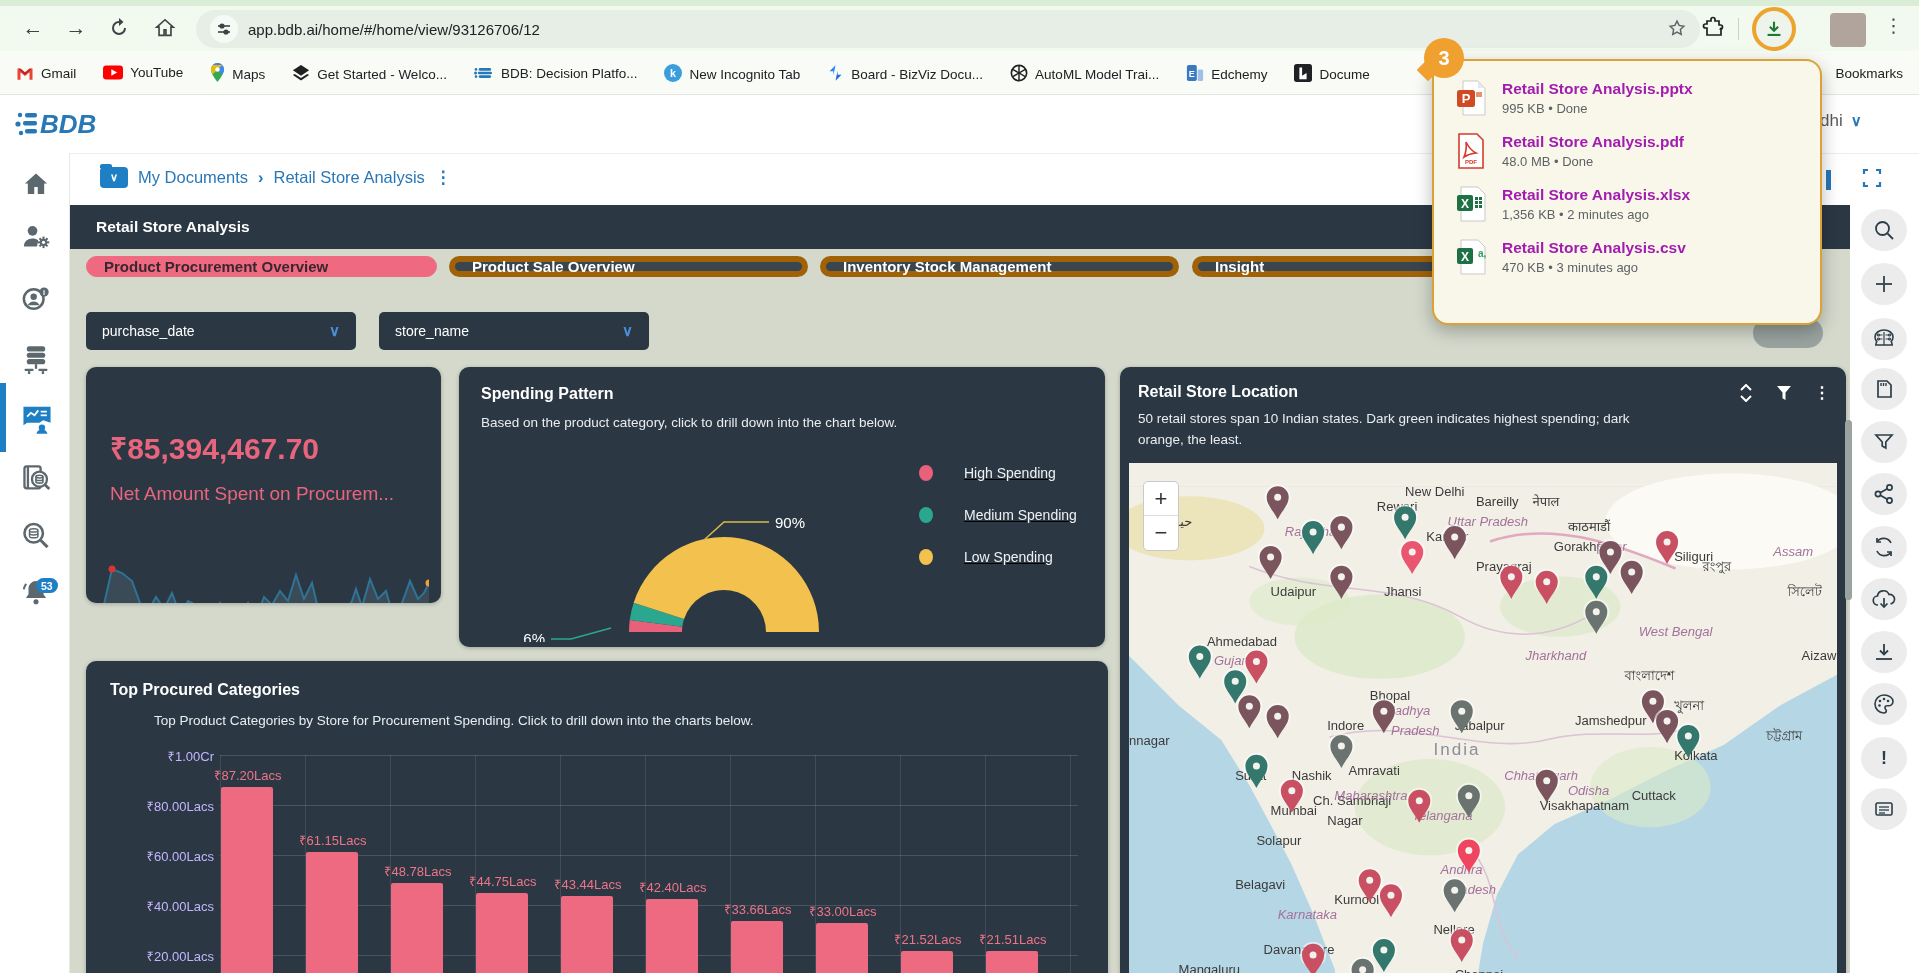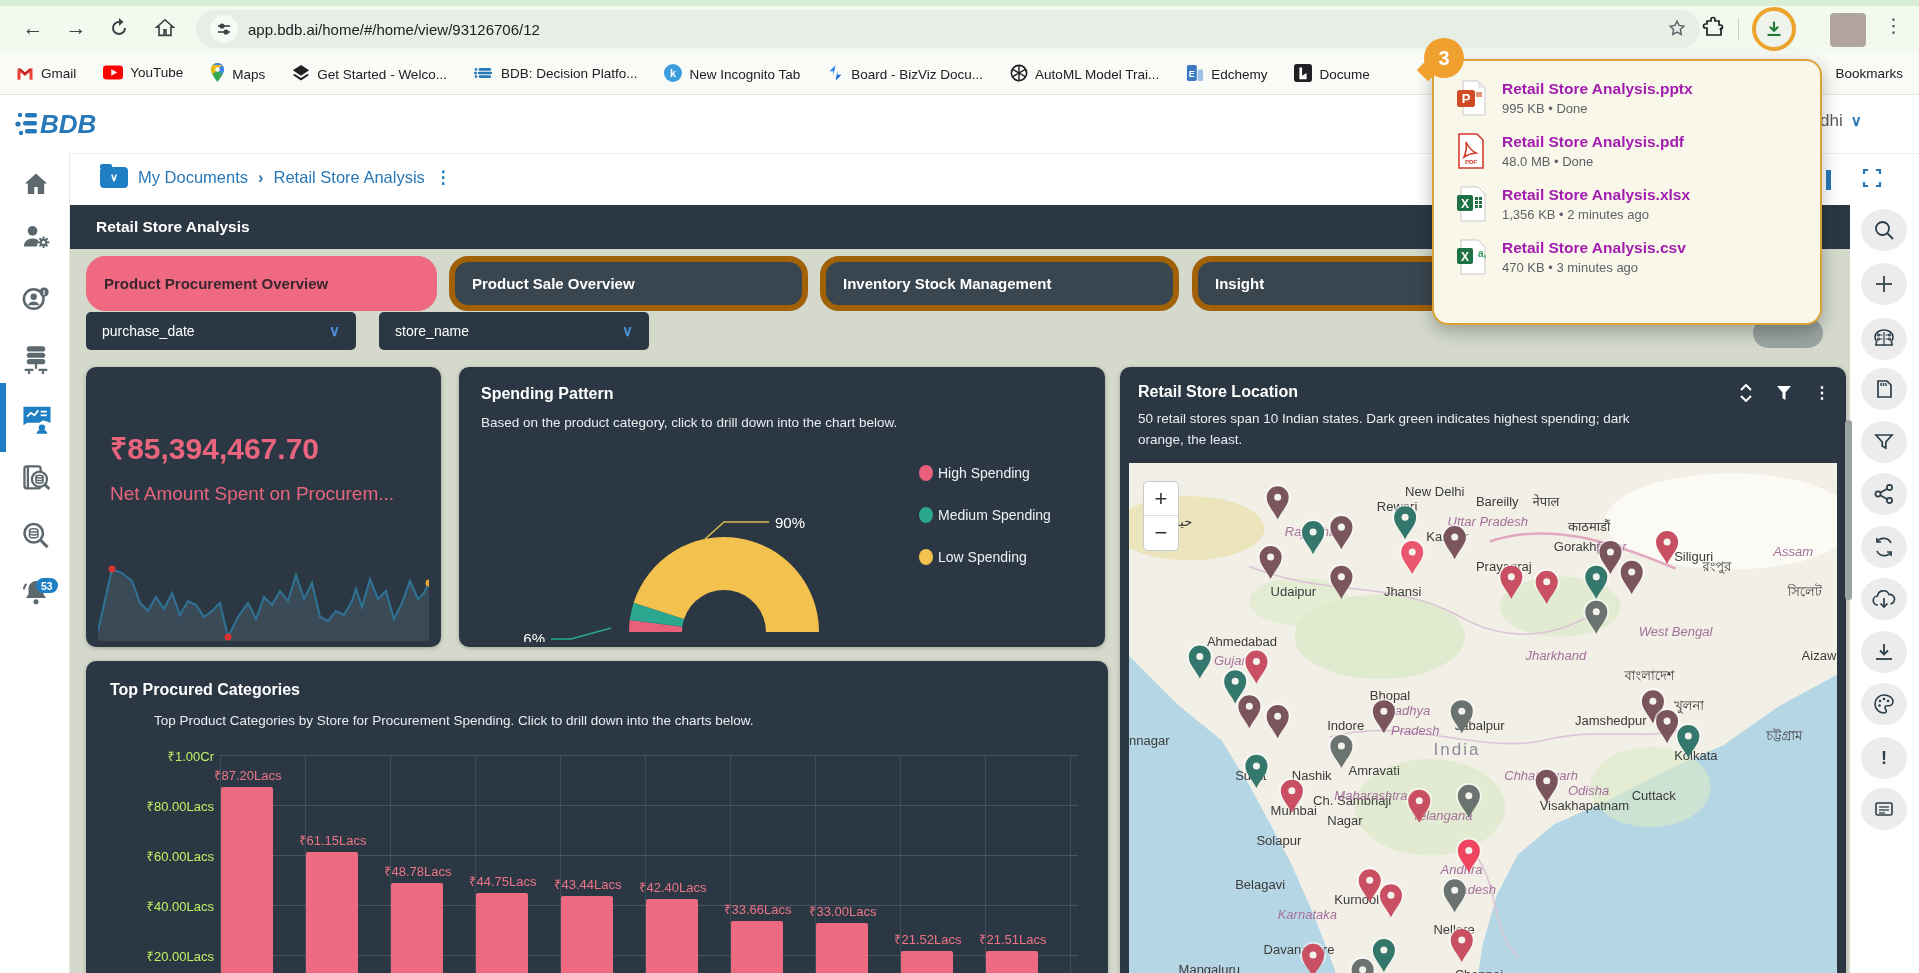--- a/index.html
+++ b/index.html
@@ -35,56 +35,56 @@
   .crumb .kebab{color:#1f7fc4;font-weight:bold;font-size:17px;letter-spacing:0;}
   .fs-icon{position:absolute;left:1862px;top:14px;}
   .partial-blue{position:absolute;left:1826px;top:16px;width:5px;height:20px;background:#2878b8;}
   
   .sidebar{position:absolute;left:0;top:153px;width:70px;height:820px;background:#fff;border-right:1px solid #e7e9e5;}
   .sb-icon{position:absolute;left:21px;width:30px;height:30px;}
   .active-bar{position:absolute;left:0;top:230px;width:6px;height:69px;background:#1f7fc4;}
   .badge53{position:absolute;left:36px;top:425px;background:#1f7fc4;color:#fff;font-size:10.5px;border-radius:9px;padding:1.5px 5px;font-weight:bold;}
   
   .titlebar{position:absolute;left:70px;top:205px;width:1780px;height:44px;background:#2b3844;color:#fff;display:flex;align-items:center;padding-left:26px;font-size:15.5px;font-weight:bold;}
-  .tab{position:absolute;top:256px;height:55px;border-radius:19px;display:flex;align-items:center;padding-left:17px;font-size:15px;font-weight:bold;}
+  .tab{position:absolute;top:256px;height:21px;border-radius:19px;display:flex;align-items:center;padding-left:17px;font-size:15px;font-weight:bold;}
   .tab.inactive{background:#39454f;border:6px solid #a16207;color:#fff;}
   .tab.active{background:#ef6a80;color:#3b2630;border:1px solid #ef6a80;}
   .filter{position:absolute;top:312px;height:38px;width:270px;background:#2b3844;border-radius:5px;color:#fff;font-size:14px;display:flex;align-items:center;padding:0 16px;justify-content:space-between;}
   .filter .chev{color:#4a90d9;font-size:15px;font-weight:bold;}
   .graybtn{position:absolute;left:1753px;top:318px;width:70px;height:30px;border-radius:15px;background:#99a3a0;}
   .card{position:absolute;background:#2b3844;border-radius:10px;overflow:hidden;box-shadow:0 1px 4px rgba(0,0,0,.25);}
   .card h3{margin:0;color:#fff;font-size:16px;font-weight:bold;}
   .card .sub{color:#e9edf0;font-size:13.5px;}
-  #kpiCard{left:86px;top:367px;width:355px;height:280px;}
+  #kpiCard{left:86px;top:367px;width:355px;height:236px;}
   .kpi-val{position:absolute;left:24px;top:60px;color:#e9657d;font-size:30px;font-weight:bold;}
   .kpi-lab{position:absolute;left:24px;top:116px;color:#e9657d;font-size:19px;}
   .spark{position:absolute;left:12px;top:192px;}
   #spendCard{left:459px;top:367px;width:646px;height:280px;}
   #spendCard h3{position:absolute;left:22px;top:18px;}
   #spendCard .sub{position:absolute;left:22px;top:48px;}
   .legend{position:absolute;left:460px;top:98px;}
-  .leg-row{display:flex;align-items:center;gap:5px;margin-bottom:26px;}
+  .leg-row{display:flex;align-items:center;gap:31px;margin-bottom:26px;text-decoration:underline;}
   .leg-dot{width:14px;height:16px;border-radius:50%;}
   .leg-lab{color:#eef1f4;font-size:14px;}
   #mapCard{left:1120px;top:367px;width:726px;height:640px;}
   #mapCard h3{position:absolute;left:18px;top:16px;}
   #mapCard .sub1{position:absolute;left:18px;top:44px;}
   #mapCard .sub2{position:absolute;left:18px;top:65px;}
   .map-icons{position:absolute;right:16px;top:16px;display:flex;gap:22px;align-items:center;}
   .mapbox{position:absolute;left:9px;top:96px;width:708px;height:544px;background:#f1efe6;overflow:hidden;}
   .zoomctl{position:absolute;left:14px;top:18px;width:36px;height:70px;background:#fff;border:1px solid #c9c9c9;border-radius:5px;z-index:5;}
   .zoomctl div{height:34px;display:flex;align-items:center;justify-content:center;font-size:22px;color:#333;}
   .zoomctl div:first-child{border-bottom:1px solid #ddd;}
   #barCard{left:86px;top:661px;width:1022px;height:360px;}
   #barCard h3{position:absolute;left:24px;top:20px;}
   #barCard .sub{position:absolute;left:24px;top:52px;margin-left:44px;}
   .plot{position:absolute;left:0;top:0;width:1022px;height:312px;}
   .gridh{position:absolute;height:1px;background:rgba(255,255,255,.14);}
   .gridv{position:absolute;width:1px;background:rgba(255,255,255,.10);}
-  .ytick{position:absolute;color:#bef264;font-size:13px;text-align:right;width:90px;}
+  .ytick{position:absolute;color:#c4b5fd;font-size:13px;text-align:right;width:90px;}
   .bar{position:absolute;background:#ee6a81;border-radius:2px 2px 0 0;}
   .bar-label{position:absolute;color:#ee7487;font-size:13px;white-space:nowrap;}
   
   .rail{position:absolute;left:1850px;top:205px;width:69px;height:768px;background:#fff;}
   .rail-ic{position:absolute;left:11px;width:46px;height:42px;border-radius:50%;background:#ececec;display:flex;align-items:center;justify-content:center;}
   .scrollthumb{position:absolute;left:1845px;top:420px;width:7px;height:180px;background:#9aa39f;border-radius:4px;}
   
   .popup{position:absolute;left:1432px;top:59px;width:390px;height:266px;background:#f8f7e9;border:2px solid #dba235;border-radius:16px;z-index:60;box-shadow:0 6px 18px rgba(0,0,0,.28);padding:10px 0;}
   .dl-row{position:absolute;left:22px;width:350px;height:46px;display:flex;gap:16px;align-items:center;}
   .dl-name{font-size:15.5px;color:#a21caf;font-weight:bold;}

